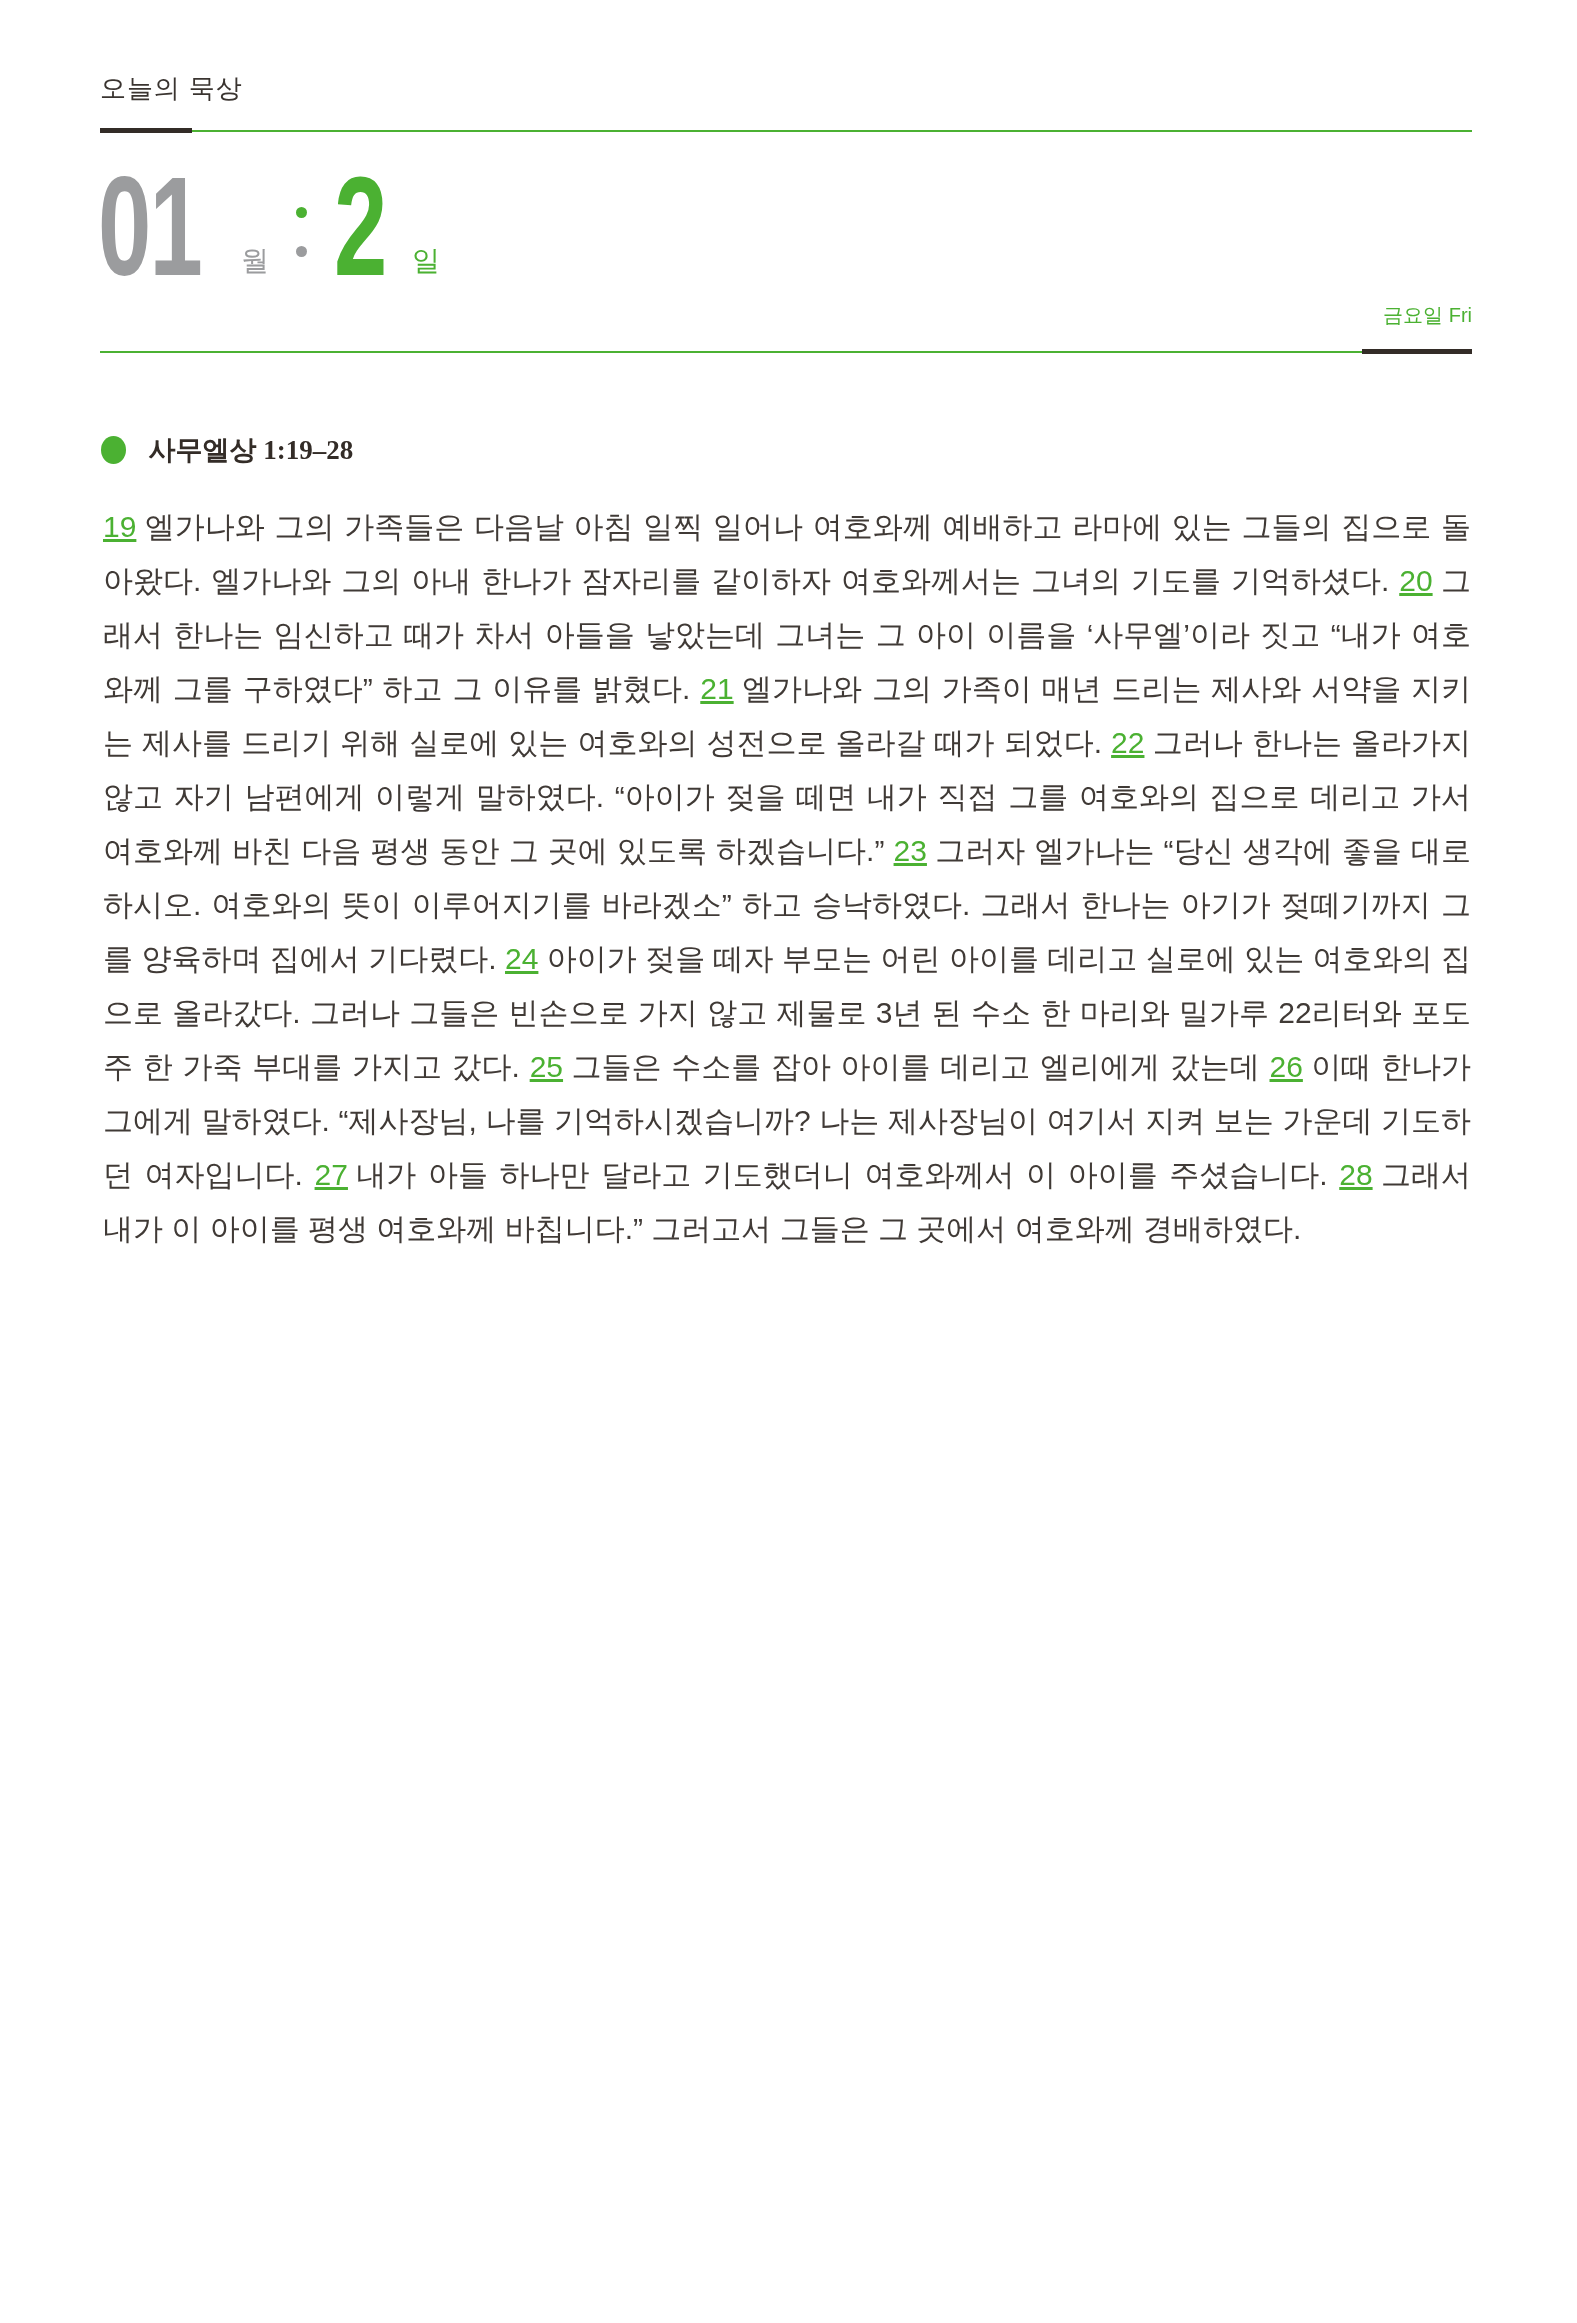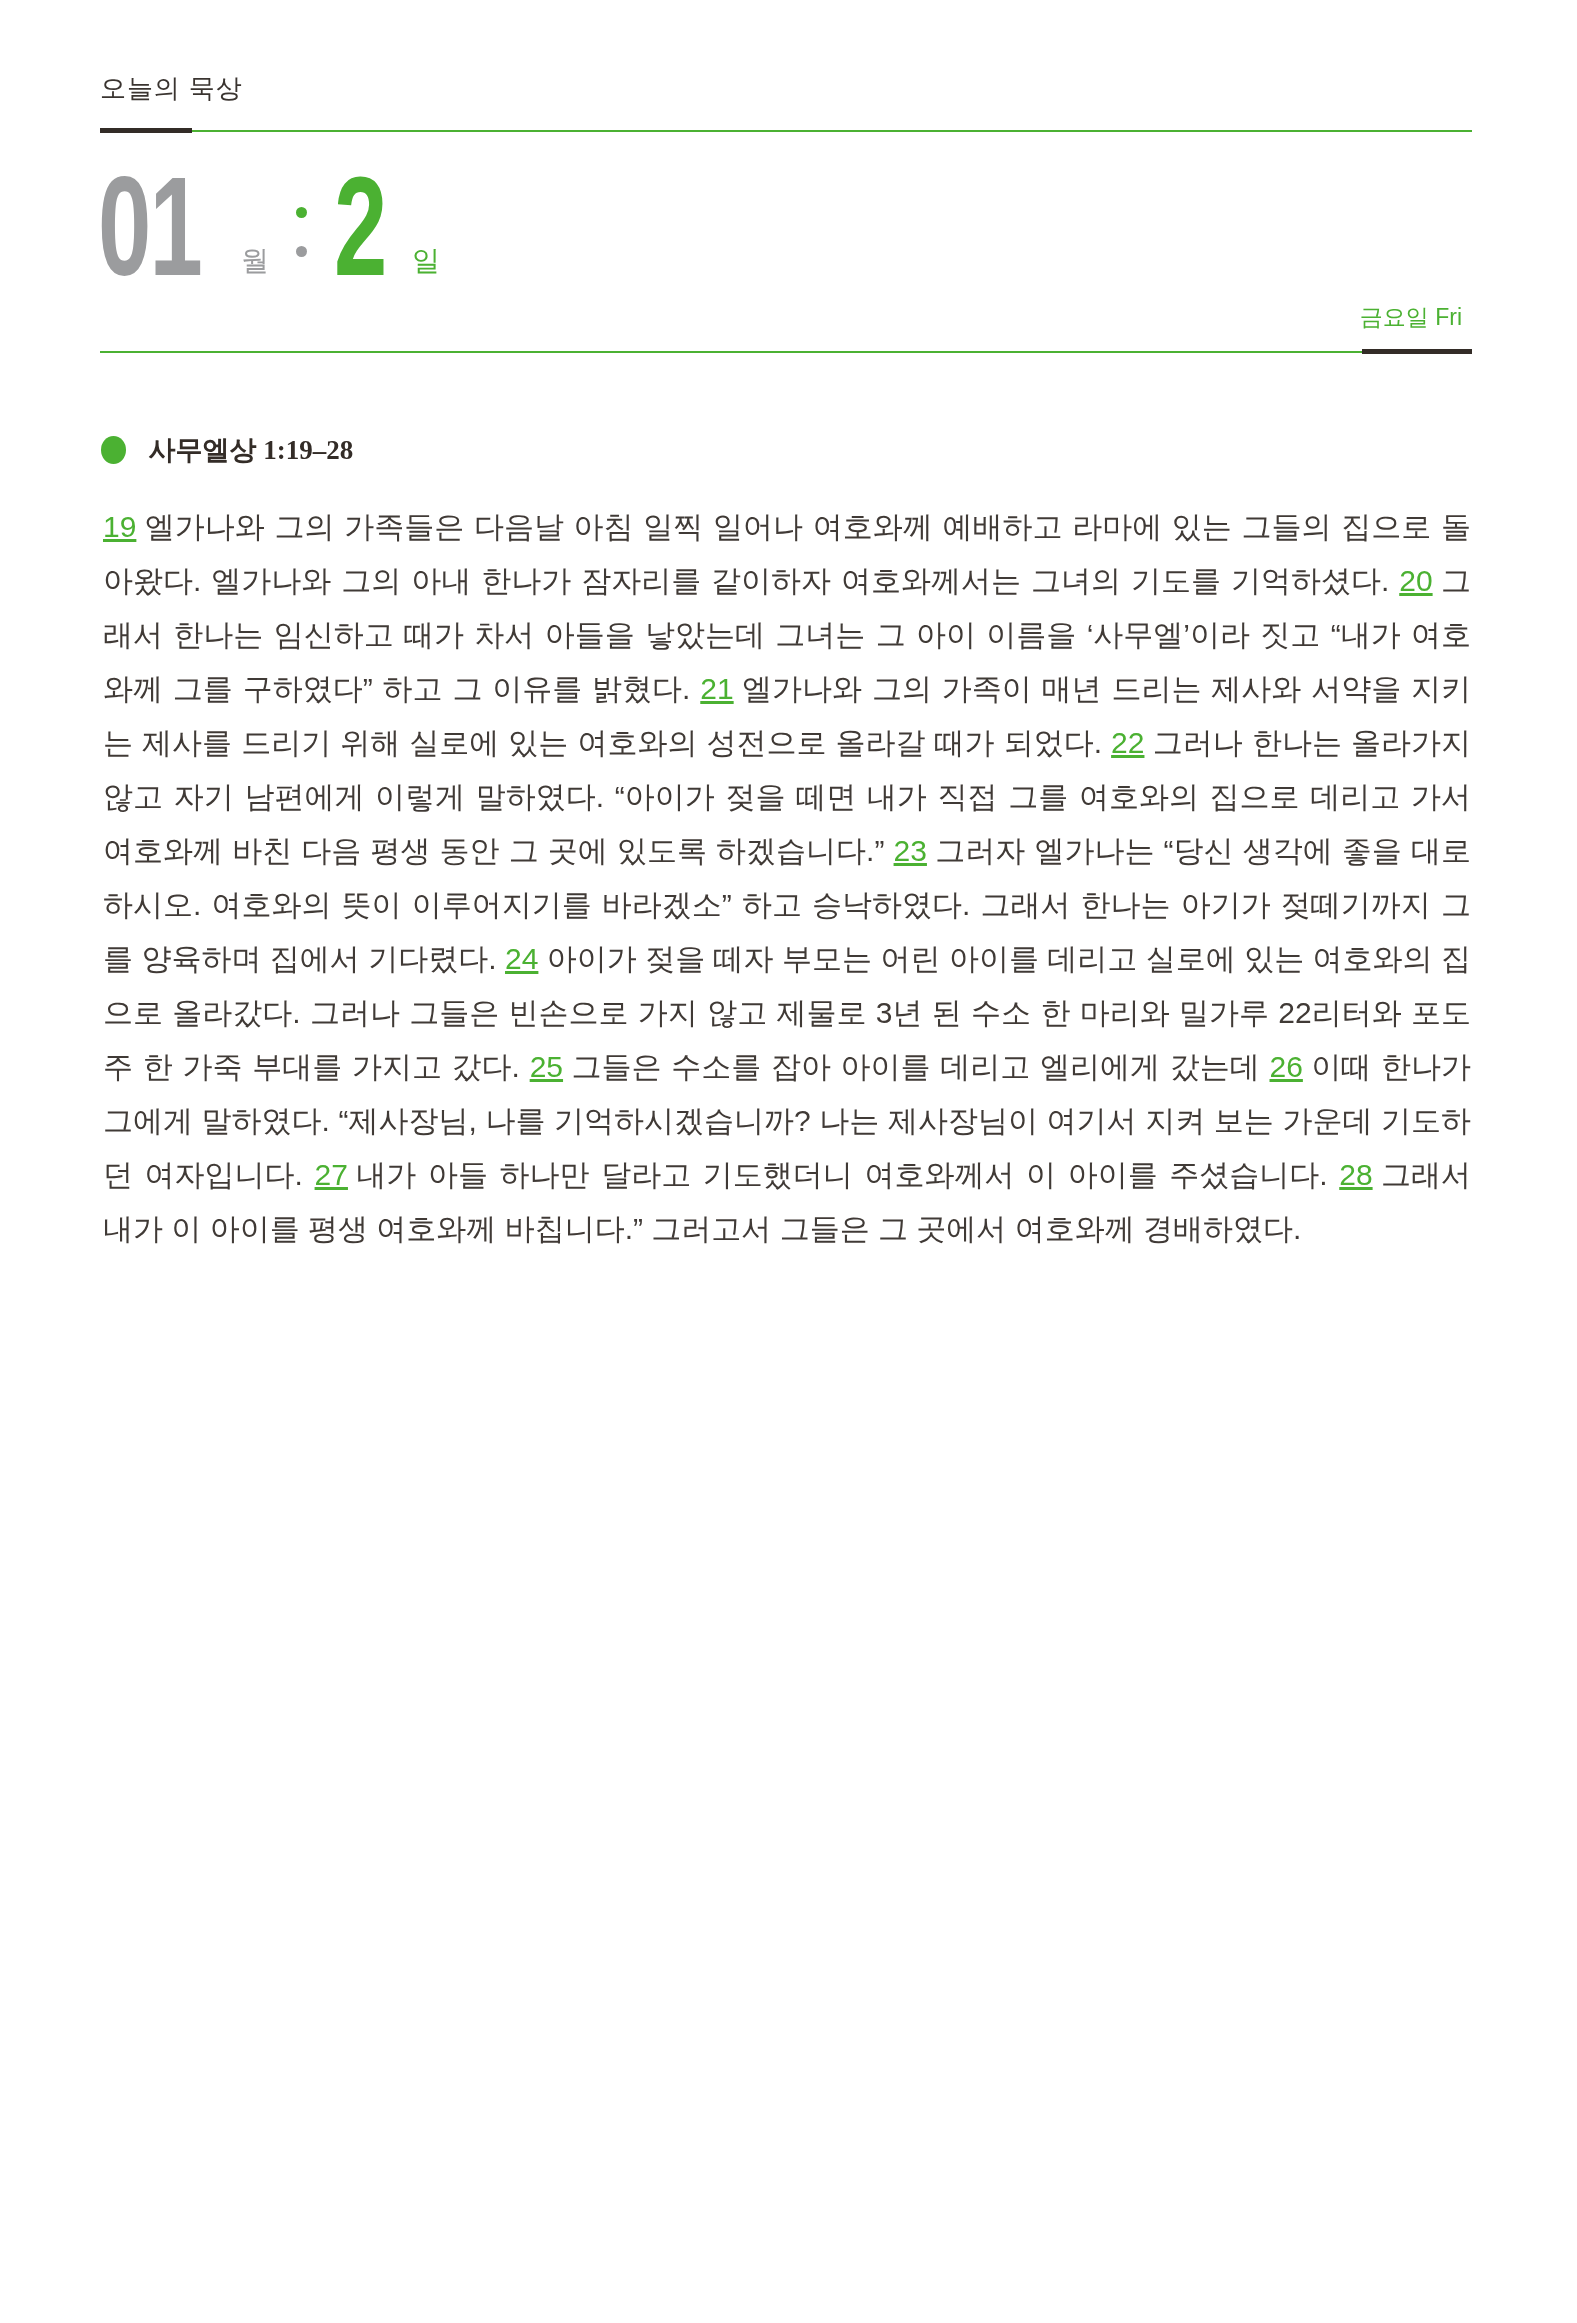--- a/index.html
+++ b/index.html
@@ -37,22 +37,22 @@
   .day-num { left: 334px; color: var(--green, #4bb132); }
   .date-unit { position: absolute; top: 246px; font-size: 28px; line-height: 1.1; }
   .month-unit { left: 241px; color: var(--gray-digit, #9b9c9e); }
   .day-unit { left: 412px; color: var(--green, #4bb132); }
   .colon { position: absolute; left: 296px; top: 207px; width: 11.2px; }
   .colon .dot { width: 11.2px; height: 11.2px; border-radius: 50%; }
   .colon .dot-top { background: var(--green, #4bb132); margin-bottom: 28px; }
   .colon .dot-bottom { background: var(--gray-digit, #9b9c9e); }
 
   .weekday {
-    position: absolute; right: 116px; top: 302px;
-    font-size: 23px; color: var(--green, #4bb132);
+    position: absolute; right: 106px; top: 302px;
+    font-size: 20px; color: var(--green, #4bb132);
   }
 
   
   .section-head { position: absolute; left: 101px; display: flex; align-items: center; gap: 22.5px; font-family: Liberation Serif, serif; }
   .scripture-head { top: 432px; }
   .connect-head { top: 1912px; }
   .bullet { width: 25px; height: 28px; border-radius: 50%; flex: none; }
   .bullet-green { background: var(--green, #4bb132); }
   .bullet-gray { background: var(--bullet-gray, #8a8a8a); }
   .scripture-ref { font-size: 27px; font-weight: 700; color: #332c27; }

